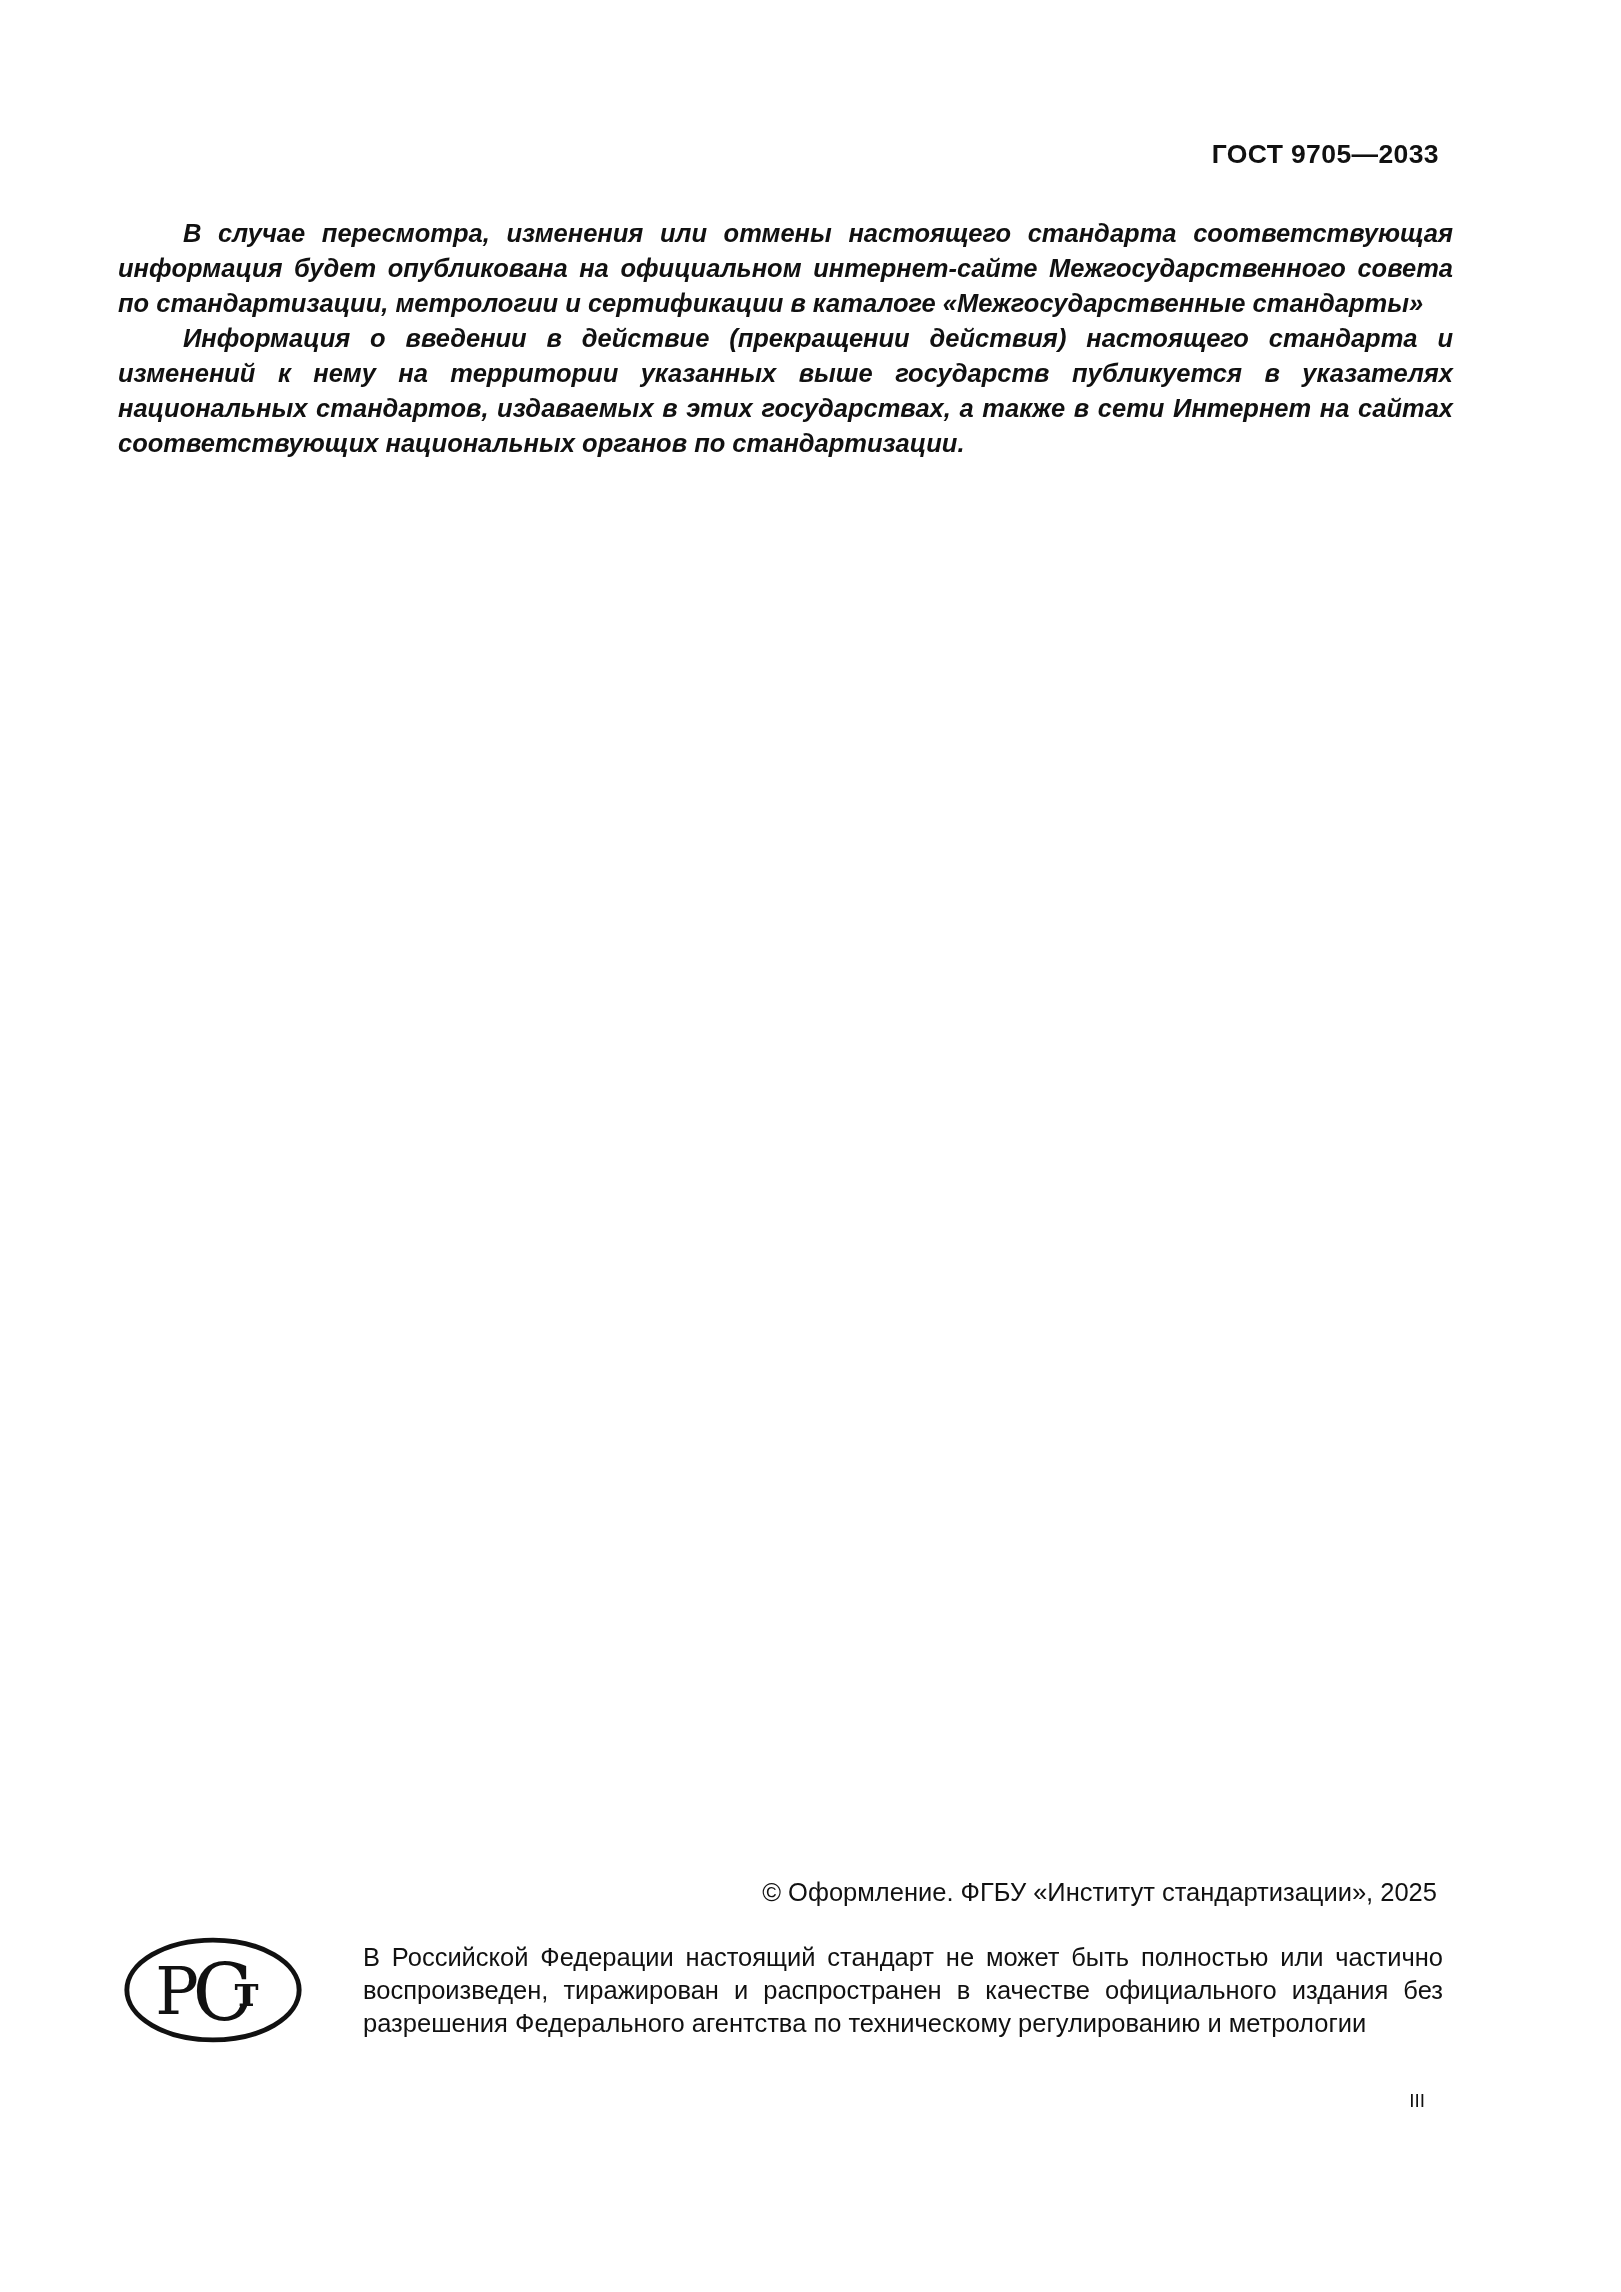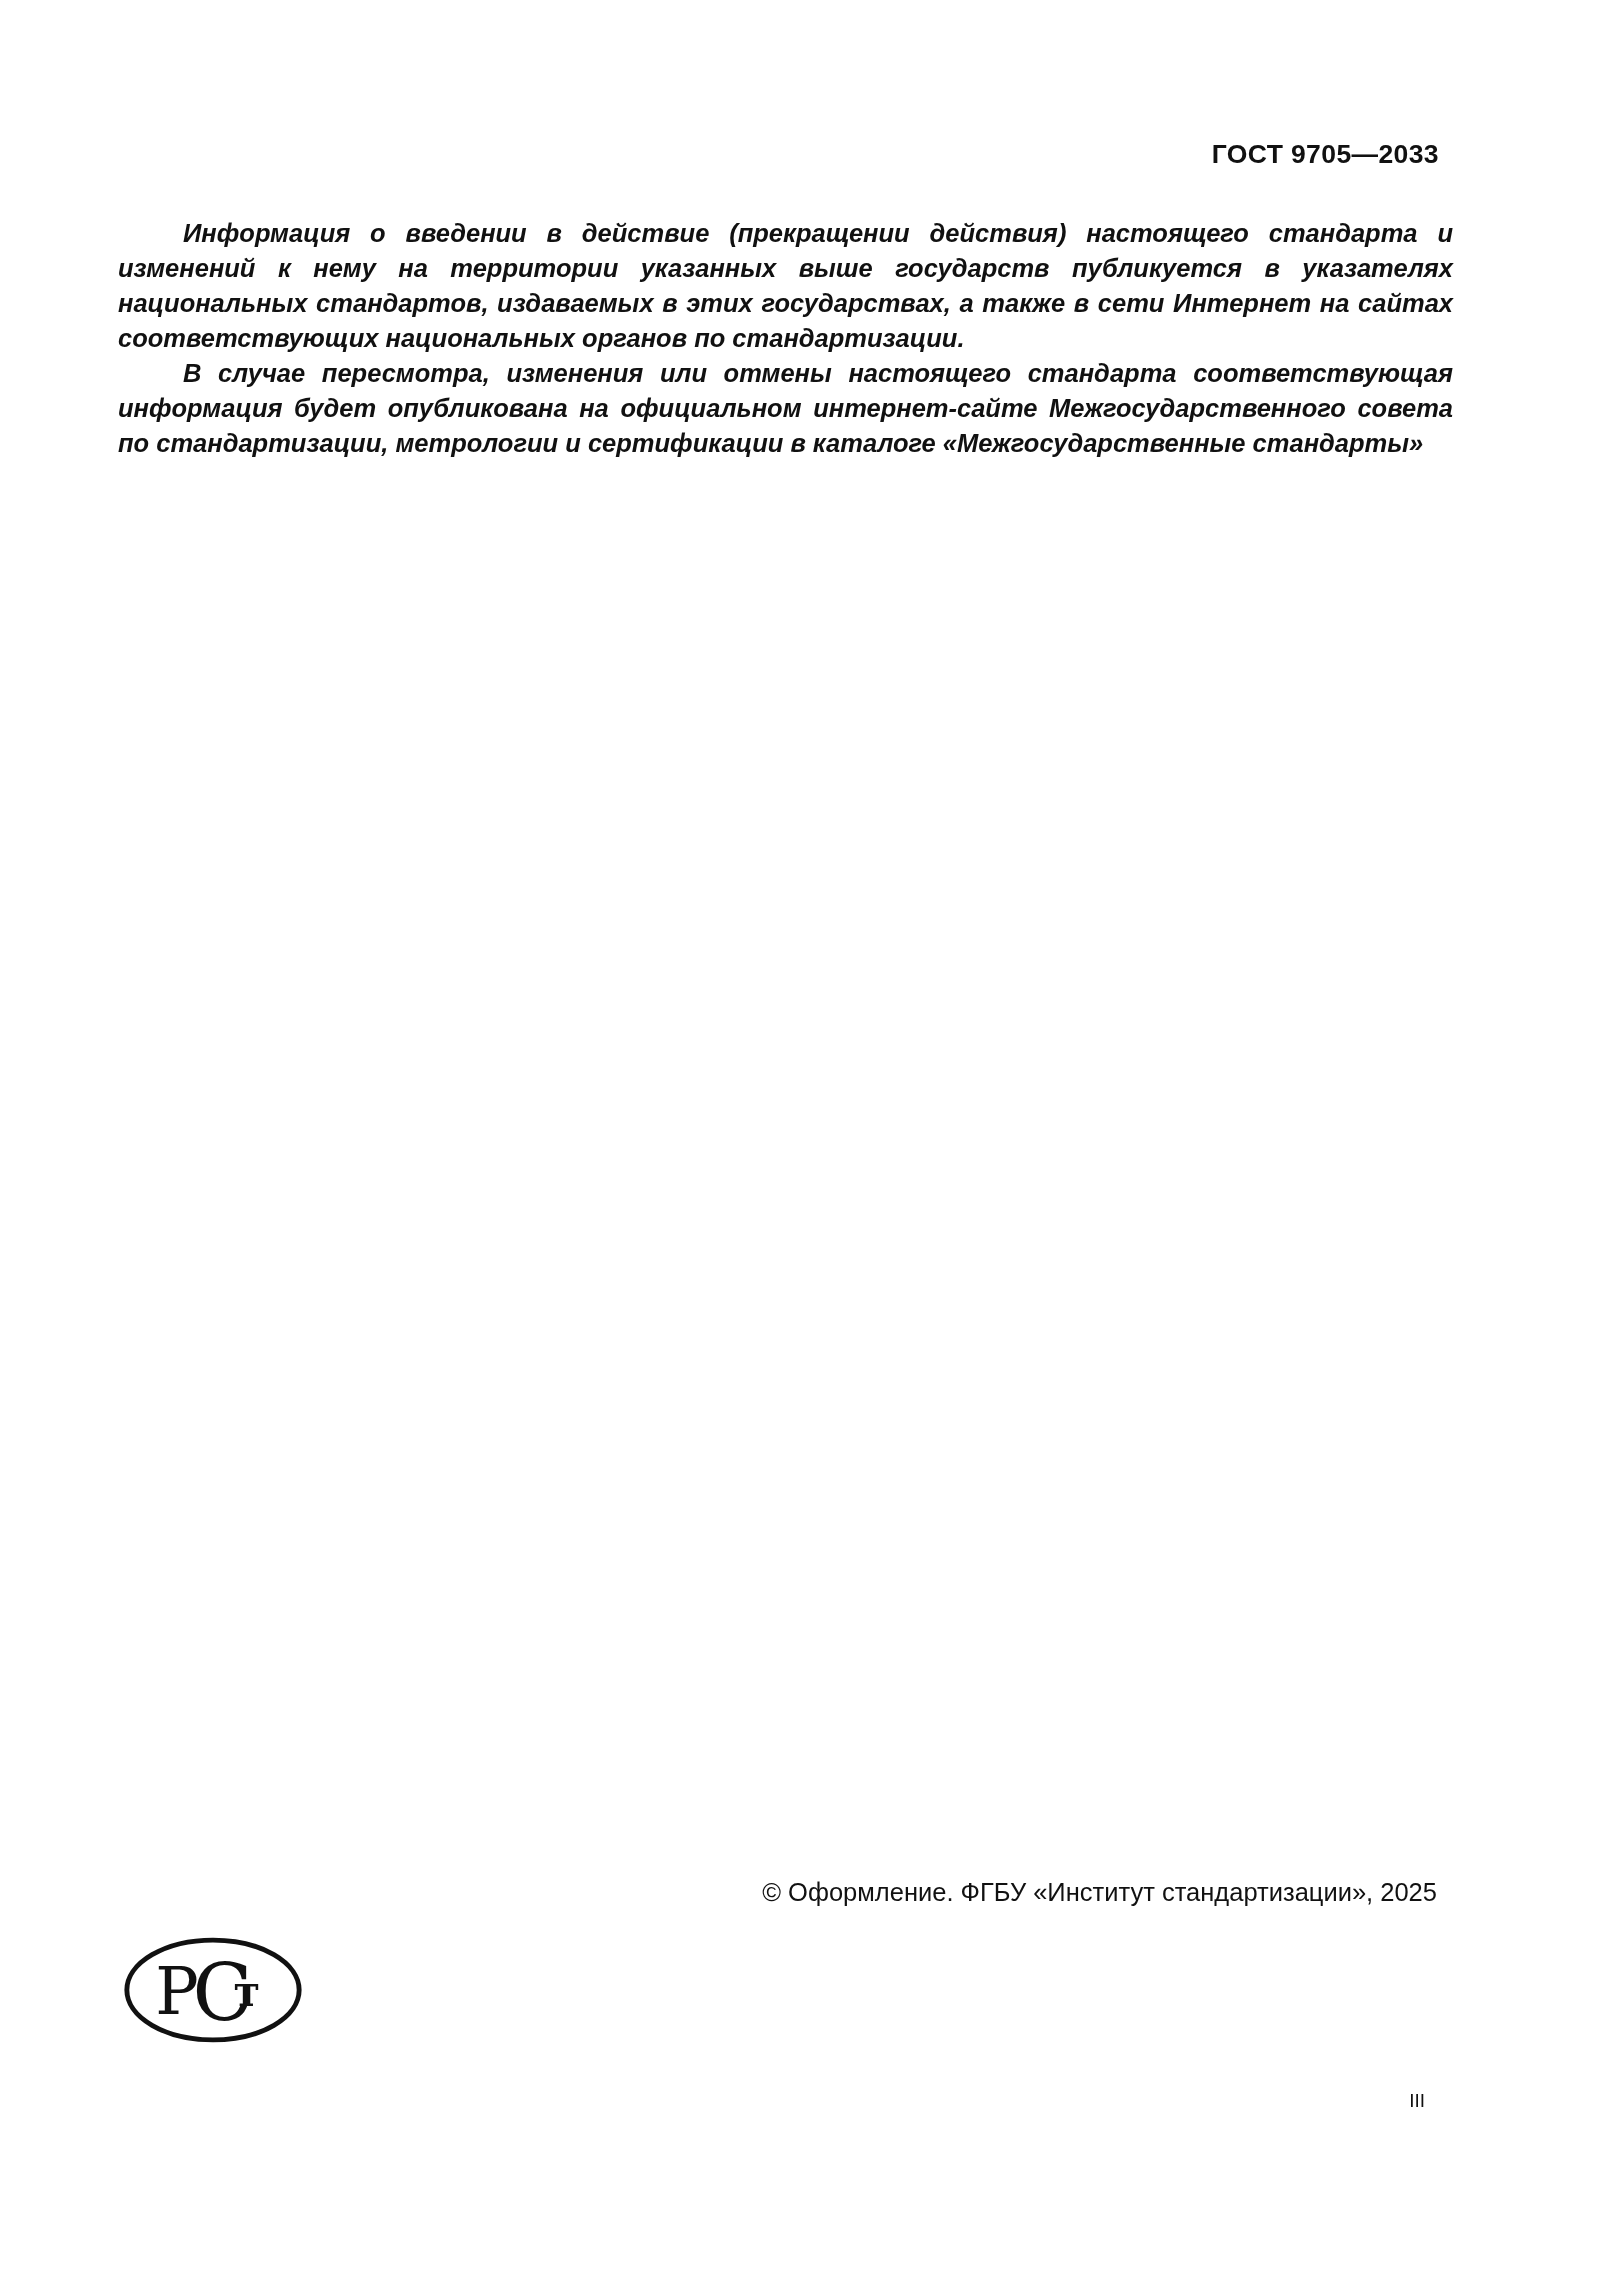--- a/index.html
+++ b/index.html
@@ -70,32 +70,33 @@
   }
 </style>
 </head>
 <body>
 
 <div class="page">
 
   <div class="doc-header">ГОСТ 9705—2033</div>
 
   <div class="intro">
+    <p>В случае пересмотра, изменения или отмены настоящего стандарта соответствующая информация будет опубликована на официальном интернет-сайте Межгосударственного совета по стандартизации, метрологии и сертификации в каталоге «Межгосударственные стандарты»</p>
     <p>Информация о введении в действие (прекращении действия) настоящего стандарта и изменений к нему на территории указанных выше государств публикуется в указателях национальных стандартов, издаваемых в этих государствах, а также в сети Интернет на сайтах соответствующих национальных органов по стандартизации.</p>
-    <p>В случае пересмотра, изменения или отмены настоящего стандарта соответствующая информация будет опубликована на официальном интернет-сайте Межгосударственного совета по стандартизации, метрологии и сертификации в каталоге «Межгосударственные стандарты»</p>
   </div>
 
   <div class="copyright">© Оформление. ФГБУ «Институт стандартизации», 2025</div>
 
   <div class="logo-box">
     <svg width="186" height="114" viewBox="0 0 190 116" aria-hidden="true">
       <ellipse cx="95" cy="58" rx="88" ry="51" fill="none" stroke="#111111" stroke-width="5"></ellipse>
       <text x="36" y="83" font-family="'DejaVu Serif', serif" font-size="66" fill="#111111">Р</text>
       <text x="74" y="89" font-family="'DejaVu Serif', serif" font-size="80" fill="#111111">С</text>
       <text x="116" y="74" font-family="'DejaVu Serif', serif" font-size="44" font-weight="bold" fill="#111111">т</text>
     </svg>
   </div>
 
+  <div class="restriction">В Российской Федерации настоящий стандарт не может быть полностью или частично воспроизведен, тиражирован и распространен в качестве официального издания без разрешения Федерального агентства по техническому регулированию и метрологии</div>
 
   <div class="page-number">III</div>
 
 </div>
 
 
 </body></html>

